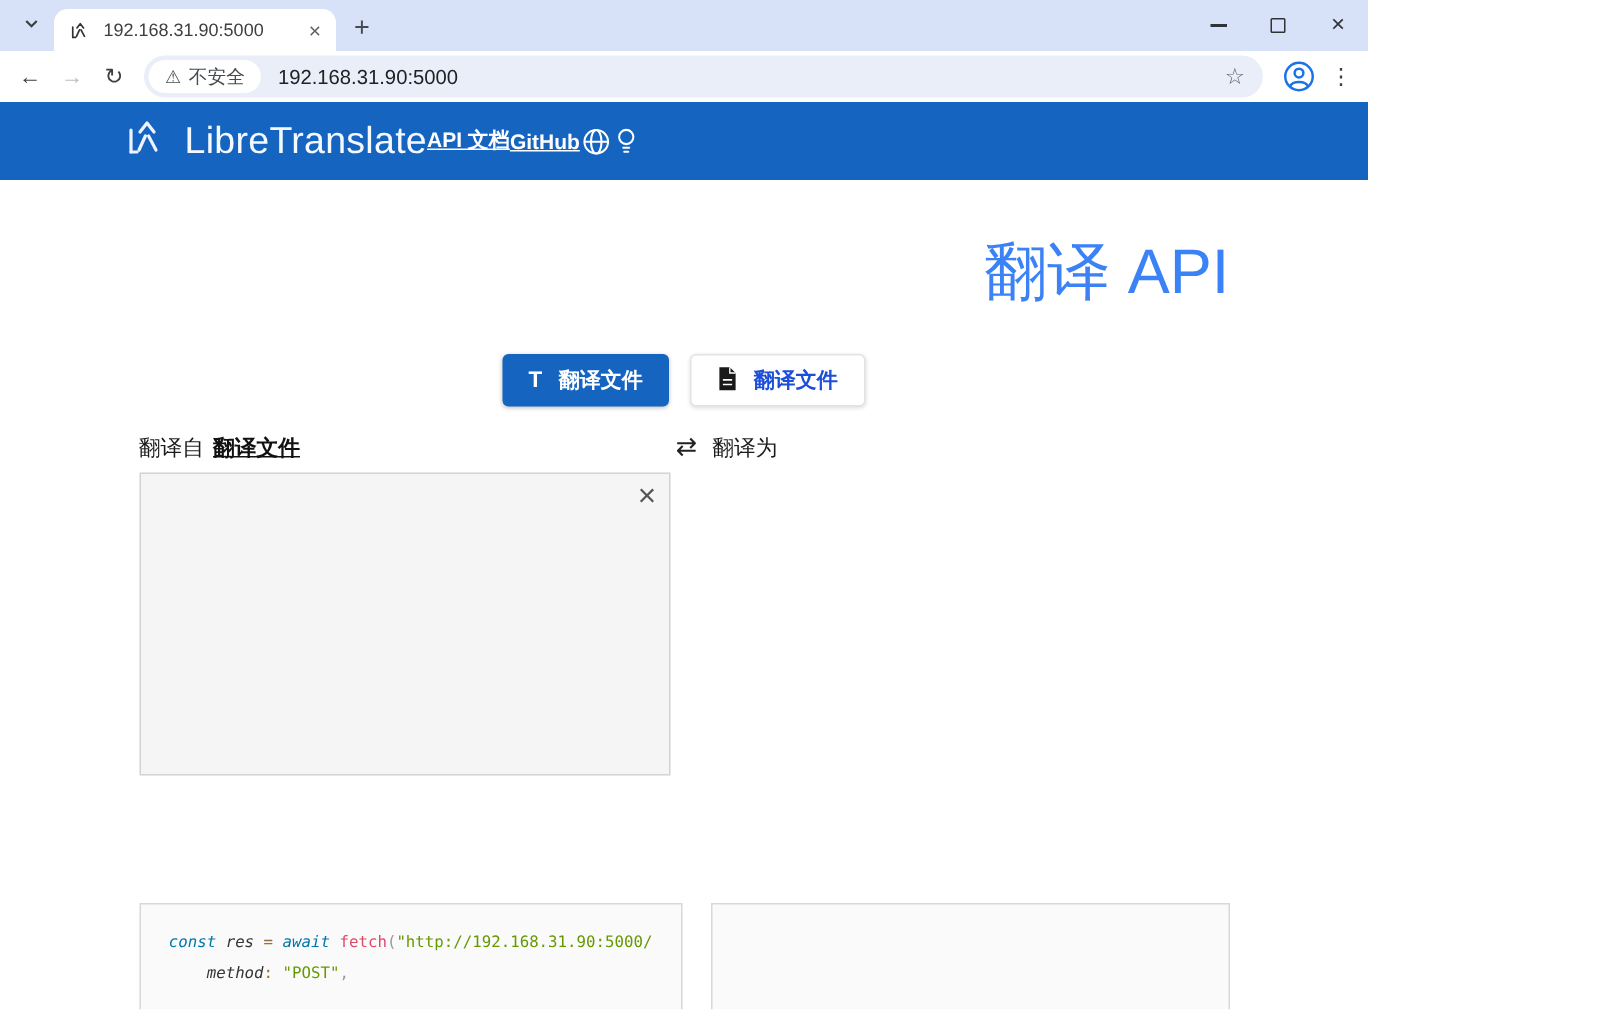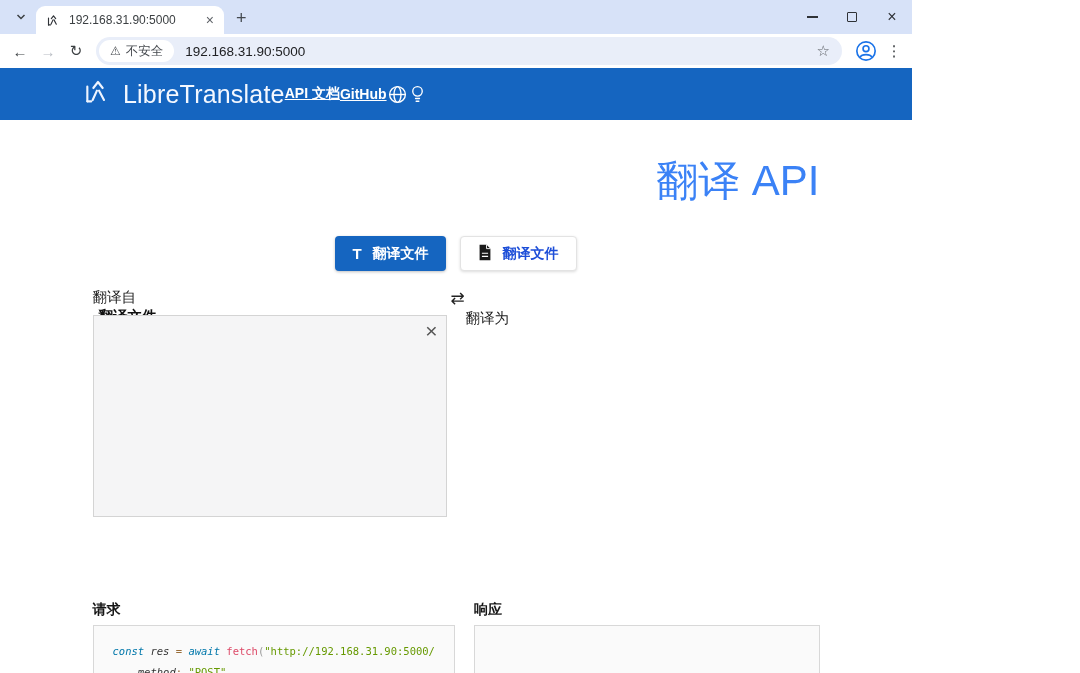--- a/index.html
+++ b/index.html
@@ -45,21 +45,21 @@
 
   .container { width:727px; margin:0 auto; }
   .page-title { text-align:right; font-size:42px; font-weight:400; color:#3b82f6; margin-top:33px; }
   .mode-row { display:flex; justify-content:center; gap:14px; margin-top:27px; }
   .mode-btn { height:35px; display:flex; align-items:center; gap:11px; padding:0 17px; border-radius:4px; font-size:14px; font-weight:bold; border:none; font-family:inherit; }
   .mode-btn.active { background:var(--c-accent,#1565c0); color:#fff; box-shadow:0 1px 3px rgba(0,0,0,.25); }
   .mode-btn.plain { background:#fff; color:#1d4ed8; border:1px solid #e3e3e3; box-shadow:0 1px 3px rgba(0,0,0,.14); }
   .t-icon { font-weight:bold; font-size:15px; }
 
   .cols { display:grid; grid-template-columns:1fr 1fr; column-gap:19px; margin-top:17px; }
-  .col-label { display:flex; align-items:flex-start; font-size:14.5px; color:#1b1b1b; margin-bottom:7px; height:20px;flex-direction:column; }
+  .col-label { display:flex; align-items:flex-end; font-size:14.5px; color:#1b1b1b; margin-bottom:7px; height:20px; }
   .lang-link { font-weight:bold; text-decoration:underline; color:#111; margin-left:6px; }
   .swap-icon { font-size:17px; color:#222; margin-left:-15px; margin-right:10px; }
   .ta-wrap { position:relative; }
   .ta { width:100%; height:202px; background:#f5f5f6; border:1px solid #d4d4d4; resize:none; font-family:inherit; font-size:15px; padding:10px 12px; outline:none; }
   .ta-clear { position:absolute; top:5px; right:9px; font-size:21px; color:#555; line-height:1; background:none; border:none; }
   .ta-copy { position:absolute; bottom:9px; right:10px; display:flex; align-items:center; gap:7px; color:#8b8b8b; font-size:13px; }
 
   .io-row { margin-top:80px; }
   .io-label { font-size:14px; color:#161616; margin-bottom:6px; font-weight:600; }
   .code-box { height:140px; border:1px solid #d8d8d8; background:#fafafa; padding:15px 19px; overflow:hidden; }
@@ -205,26 +205,24 @@
         <div>
           <div class="col-label">
             <span class="swap-icon">⇄</span>
             <span>翻译为</span>
           </div>
         </div>
       </div>
 
       <div class="cols io-row">
         <div>
-          <div class="io-label">请求</div>
           <div class="code-box">
             <div class="code"><div class="code-line"><span class="tok-kw">const</span><span class="tok-pl"> res </span><span class="tok-op">=</span><span class="tok-pl"> </span><span class="tok-kw">await</span><span class="tok-pl"> </span><span class="tok-fn">fetch</span><span class="tok-pu">(</span><span class="tok-st">"http://192.168.31.90:5000/</span></div><div class="code-line"><span class="tok-pl">    method</span><span class="tok-op">:</span><span class="tok-pl"> </span><span class="tok-st">"POST"</span><span class="tok-pu">,</span></div></div>
           </div>
         </div>
         <div>
-          <div class="io-label">响应</div>
           <div class="code-box"></div>
         </div>
       </div>
     </div>
 
   </div>
 </div>
 
 </body></html>

